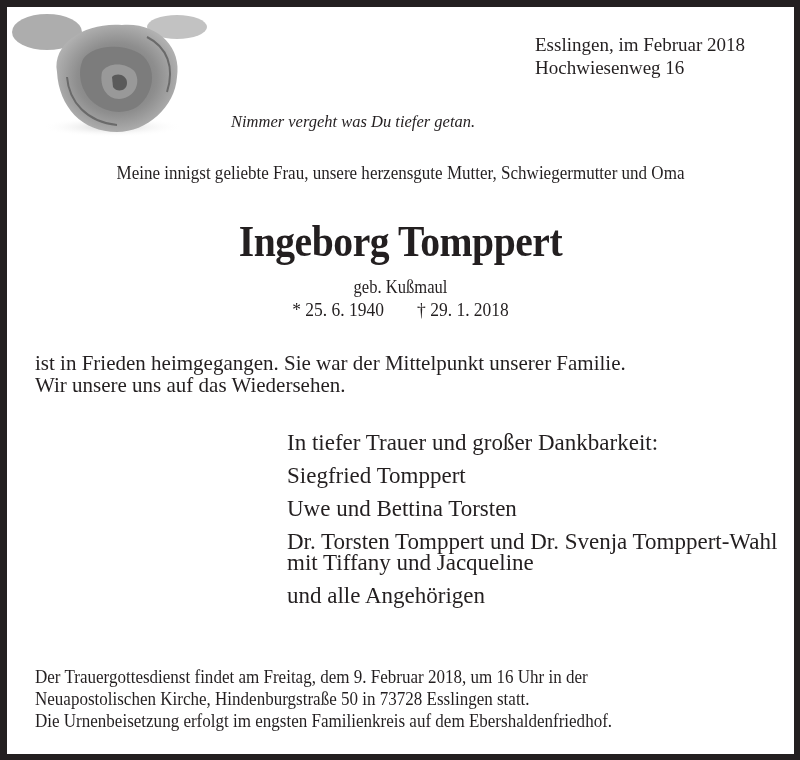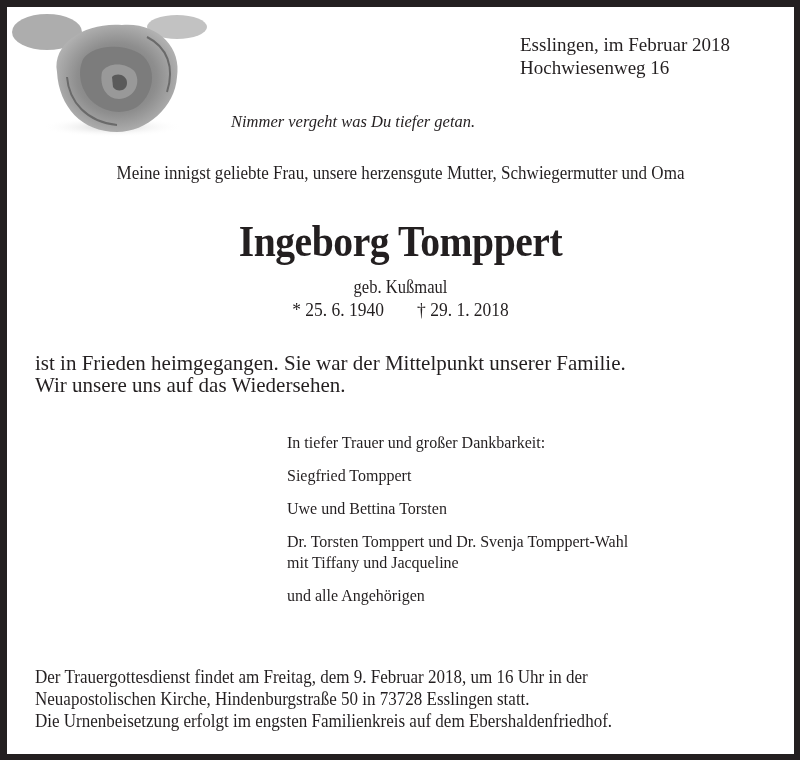--- a/index.html
+++ b/index.html
@@ -4,21 +4,21 @@
   <style>
     html, body { margin: 0; padding: 0; background: #231f20; }
     body { width: 800px; height: 760px; position: relative; overflow: hidden; }
     .frame {
       position: absolute; left: 7px; top: 7px; width: 787px; height: 747px;
       background: #ffffff; overflow: hidden;
       font-family: "Liberation Serif", "DejaVu Serif", serif; color: #231f20;
     }
     .rose { position: absolute; left: 0; top: 0; width: 200px; height: 130px; }
     .place {
-      position: absolute; left: 513px; top: 26px; font-size: 19px; line-height: 23px;
+      position: absolute; left: 528px; top: 26px; font-size: 19px; line-height: 23px;
     }
     .motto {
       position: absolute; left: 224px; top: 105px; font-size: 16.5px; font-style: italic;
     }
     .intro {
       position: absolute; left: 0; width: 787px; top: 156px; text-align: center;
       font-size: 18.5px; transform: scaleX(0.92); transform-origin: center;
     }
     .name {
       position: absolute; left: 0; width: 787px; top: 209px; text-align: center;
@@ -32,21 +32,21 @@
     .dates {
       position: absolute; left: 0; width: 787px; top: 292px; text-align: center;
       font-size: 19px; transform: scaleX(0.92);
     }
     .dates span { display: inline-block; }
     .dates .gap { width: 36px; }
     .message {
       position: absolute; left: 28px; top: 345px; font-size: 21px; line-height: 22px;
     }
     .family {
-      position: absolute; left: 280px; top: 425px; font-size: 16px; line-height: 21px;
+      position: absolute; left: 280px; top: 425px; font-size: 23px; line-height: 21px;
     }
     .family .blk { margin-bottom: 12px; }
     .service {
       position: absolute; left: 28px; top: 659px; font-size: 18.5px; line-height: 22px;
       transform: scaleX(0.92); transform-origin: left;
       white-space: nowrap;
     }
     .line { display: block; white-space: nowrap; }
   </style>
 </head>

